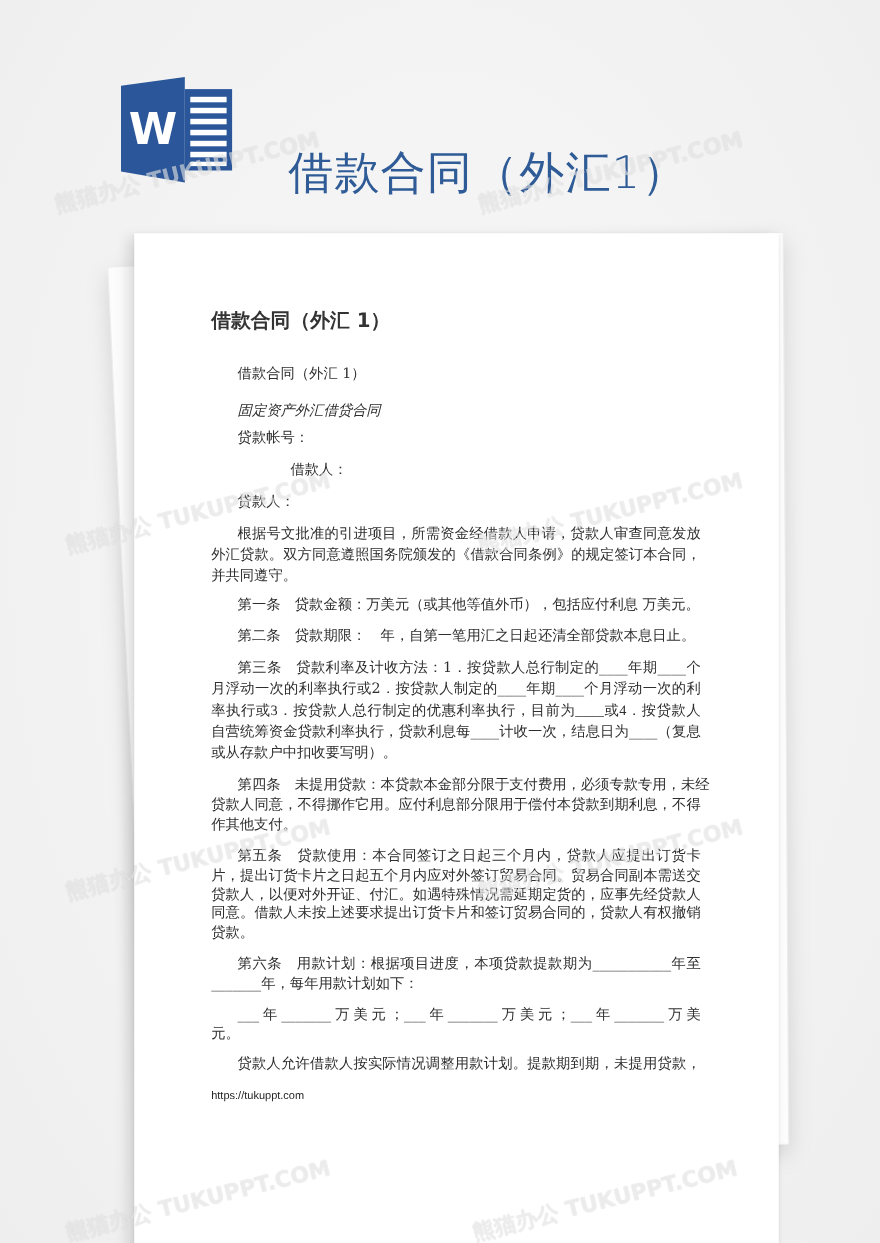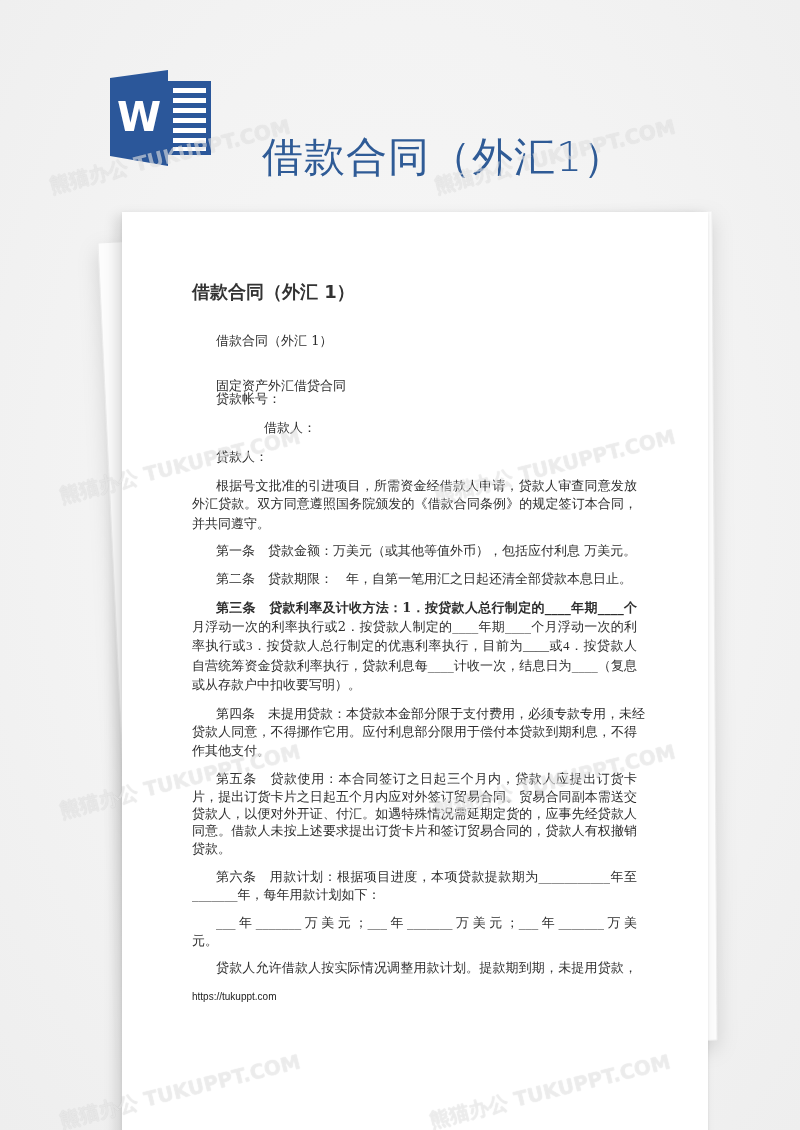--- a/index.html
+++ b/index.html
@@ -77,34 +77,34 @@
   <div class="app-title" style="color:#2f5b96;">借款合同（外汇1）</div>
 
   <svg class="back-stack" viewBox="0 0 800 1130" xmlns="http://www.w3.org/2000/svg">
     <polygon points="98,243 712,211 717,1040 137,1068" fill="#fcfcfc" stroke="#ececec" stroke-width="1"></polygon>
   </svg>
 
   <div class="page">
     <div class="doc-heading" style="top:68px;">借款合同（外汇 1）</div>
 
     <div class="ln ind" style="top:119px;">借款合同（外汇 1）</div>
-    <div class="ln ind" style="top:164px;">固定资产外汇借贷合同</div>
+    <div class="ln ind" style="top:152px;font-style:italic;">固定资产外汇借贷合同</div>
     <div class="ln ind" style="top:177px;">贷款帐号：</div>
     <div class="ln ind" style="top:206px;margin-left:48px;">借款人：</div>
     <div class="ln ind" style="top:235px;">贷款人：</div>
 
     <div class="ln ind full" style="top:264px;">根据号文批准的引进项目，所需资金经借款人申请，贷款人审查同意发放</div>
     <div class="ln full" style="top:283px;font-family:Liberation Mono, monospace;">外汇贷款。双方同意遵照国务院颁发的《借款合同条例》的规定签订本合同，</div>
     <div class="ln" style="top:302px;">并共同遵守。</div>
 
     <div class="ln ind" style="top:329px;">第一条　贷款金额：万美元（或其他等值外币），包括应付利息 万美元。</div>
 
     <div class="ln ind" style="top:357px;">第二条　贷款期限：　年，自第一笔用汇之日起还清全部贷款本息日止。</div>
 
-    <div class="ln ind full" style="top:386px;font-weight:bold;">第三条　贷款利率及计收方法：1．按贷款人总行制定的____年期____个</div>
+    <div class="ln ind full" style="top:386px;">第三条　贷款利率及计收方法：1．按贷款人总行制定的____年期____个</div>
     <div class="ln full" style="top:405px;">月浮动一次的利率执行或2．按贷款人制定的____年期____个月浮动一次的利</div>
     <div class="ln full" style="top:424px;font-family:Liberation Serif, serif;">率执行或3．按贷款人总行制定的优惠利率执行，目前为____或4．按贷款人</div>
     <div class="ln full" style="top:444px;">自营统筹资金贷款利率执行，贷款利息每____计收一次，结息日为____（复息</div>
     <div class="ln" style="top:463px;">或从存款户中扣收要写明）。</div>
 
     <div class="ln ind full" style="top:492px;">第四条　未提用贷款：本贷款本金部分限于支付费用，必须专款专用，未经</div>
     <div class="ln full" style="top:510px;">贷款人同意，不得挪作它用。应付利息部分限用于偿付本贷款到期利息，不得</div>
     <div class="ln" style="top:529px;">作其他支付。</div>
 
     <div class="ln ind full" style="top:557px;">第五条　贷款使用：本合同签订之日起三个月内，贷款人应提出订货卡</div>

